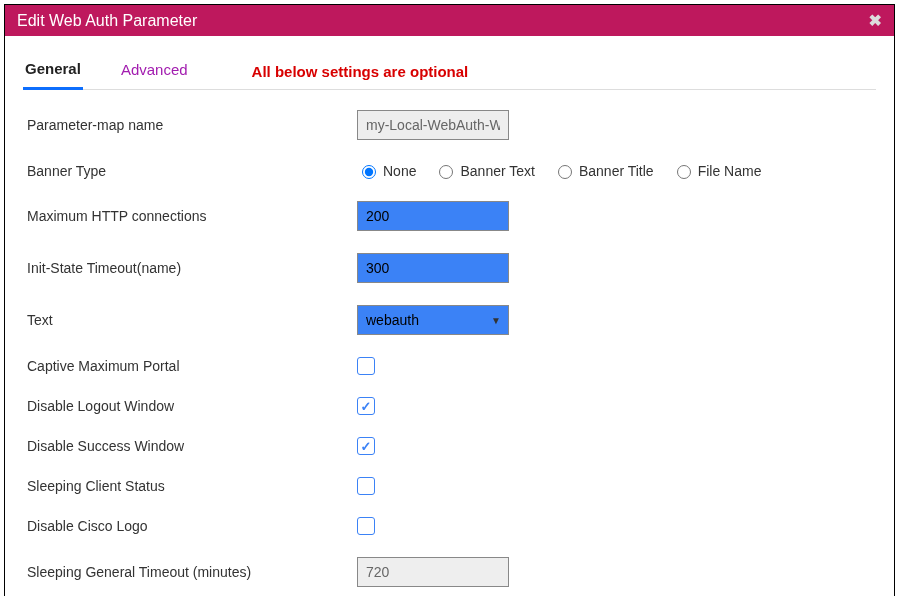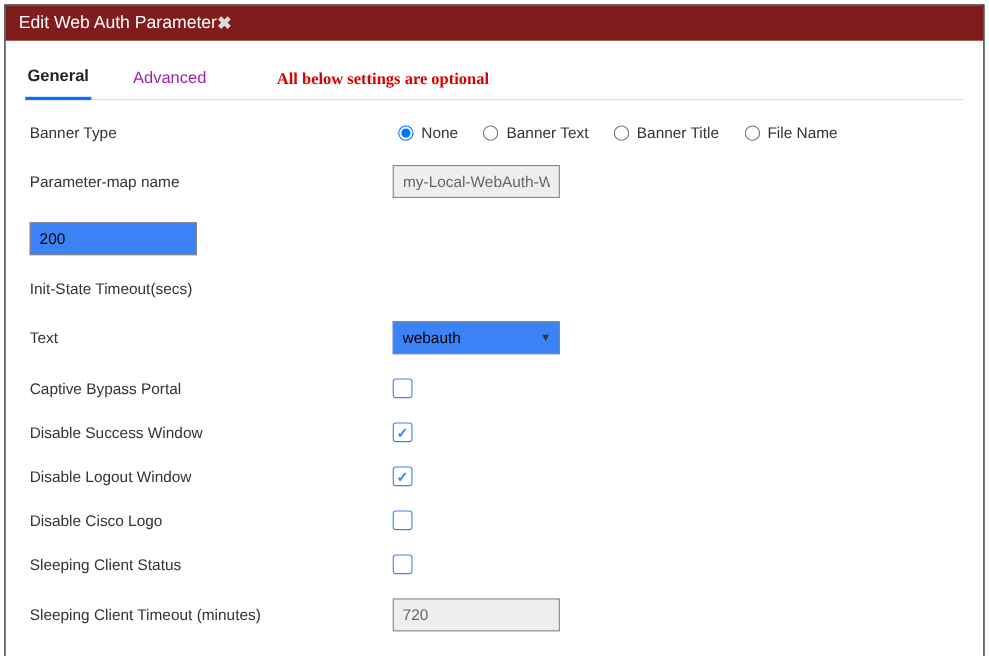--- a/index.html
+++ b/index.html
@@ -9,26 +9,26 @@
     font-family: Arial, Helvetica, sans-serif;
     font-size: 14px;
     color: #333;
     background: #fff;
   }
   .dialog {
     width: 891px;
     border: 1px solid #000;
   }
   .titlebar {
-    background: #7f1d1d;
+    background: #be185d;
     color: #fff;
     padding: 6px 12px;
     display: flex;
     align-items: center;
-    justify-content: flex-start;
+    justify-content: space-between;
     font-size: 16px;
   }
   .close-x {
     font-size: 16px;
     font-weight: bold;
     cursor: pointer;
     color: #ddd;
   }
   .body {
     padding: 10px 18px 22px 18px;
@@ -51,21 +51,20 @@
     color: #222;
     font-weight: bold;
     border-bottom: 3px solid #0d6efd;
     margin-bottom: -1px;
   }
   .notice {
     color: #d80000;
     font-weight: bold;
     margin-left: 26px;
     font-size: 15px;
-    font-family: Liberation Serif, serif;
   }
   .form {
     margin-top: 20px;
     padding-left: 4px;
   }
   .row {
     display: flex;
     align-items: center;
     margin-bottom: 22px;
   }
@@ -150,20 +149,25 @@
 
     <div class="tabs">
       <div class="tab active">General</div>
       <div class="tab">Advanced</div>
       <div class="notice">All below settings are optional</div>
     </div>
 
     <div class="form">
 
       <div class="row">
+        <div class="label">Parameter-map name</div>
+        <input class="textbox readonly" readonly="" value="my-Local-WebAuth-W" style="">
+      </div>
+
+      <div class="row">
         <div class="label">Banner Type</div>
         <div class="radio-group">
           <label class="radio-item">
             <input type="radio" name="banner" checked="" style="">
             <span>None</span>
           </label>
           <label class="radio-item">
             <input type="radio" name="banner" style="">
             <span>Banner Text</span>
           </label>
@@ -172,65 +176,62 @@
             <span>Banner Title</span>
           </label>
           <label class="radio-item">
             <input type="radio" name="banner" style="">
             <span>File Name</span>
           </label>
         </div>
       </div>
 
       <div class="row">
-        <div class="label">Parameter-map name</div>
-        <input class="textbox readonly" readonly="" value="my-Local-WebAuth-W" style="">
-      </div>
-
-      <div class="row">
+        <div class="label">Maximum HTTP connections</div>
         <input class="textbox" value="200" style="">
       </div>
 
       <div class="row">
-        <div class="label">Init-State Timeout(secs)</div>
+        <div class="label">Init-State Timeout(name)</div>
+        <input class="textbox" value="300" style="">
       </div>
 
       <div class="row">
         <div class="label">Text</div>
         <div class="select-wrap">
           <input class="selectbox" readonly="" value="webauth" style="">
           <span class="select-arrow">▼</span>
         </div>
       </div>
 
       <div class="row">
-        <div class="label">Captive Bypass Portal</div>
+        <div class="label">Captive Maximum Portal</div>
         <div class="ckbox"></div>
+      </div>
+
+      <div class="row">
+        <div class="label">Disable Logout Window</div>
+        <div class="ckbox checked"></div>
       </div>
 
       <div class="row">
         <div class="label">Disable Success Window</div>
         <div class="ckbox checked"></div>
       </div>
 
       <div class="row">
-        <div class="label">Disable Logout Window</div>
-        <div class="ckbox checked"></div>
+        <div class="label">Sleeping Client Status</div>
+        <div class="ckbox"></div>
       </div>
 
       <div class="row">
         <div class="label">Disable Cisco Logo</div>
         <div class="ckbox"></div>
       </div>
 
       <div class="row">
-        <div class="label">Sleeping Client Status</div>
-        <div class="ckbox"></div>
-      </div>
-
-      <div class="row">
-        <div class="label">Sleeping Client Timeout (minutes)</div>
+        <div class="label">Sleeping General Timeout (minutes)</div>
         <input class="textbox readonly" readonly="" value="720" style="">
       </div>
 
     </div>
   </div>
 </div>
 
 </body></html>

